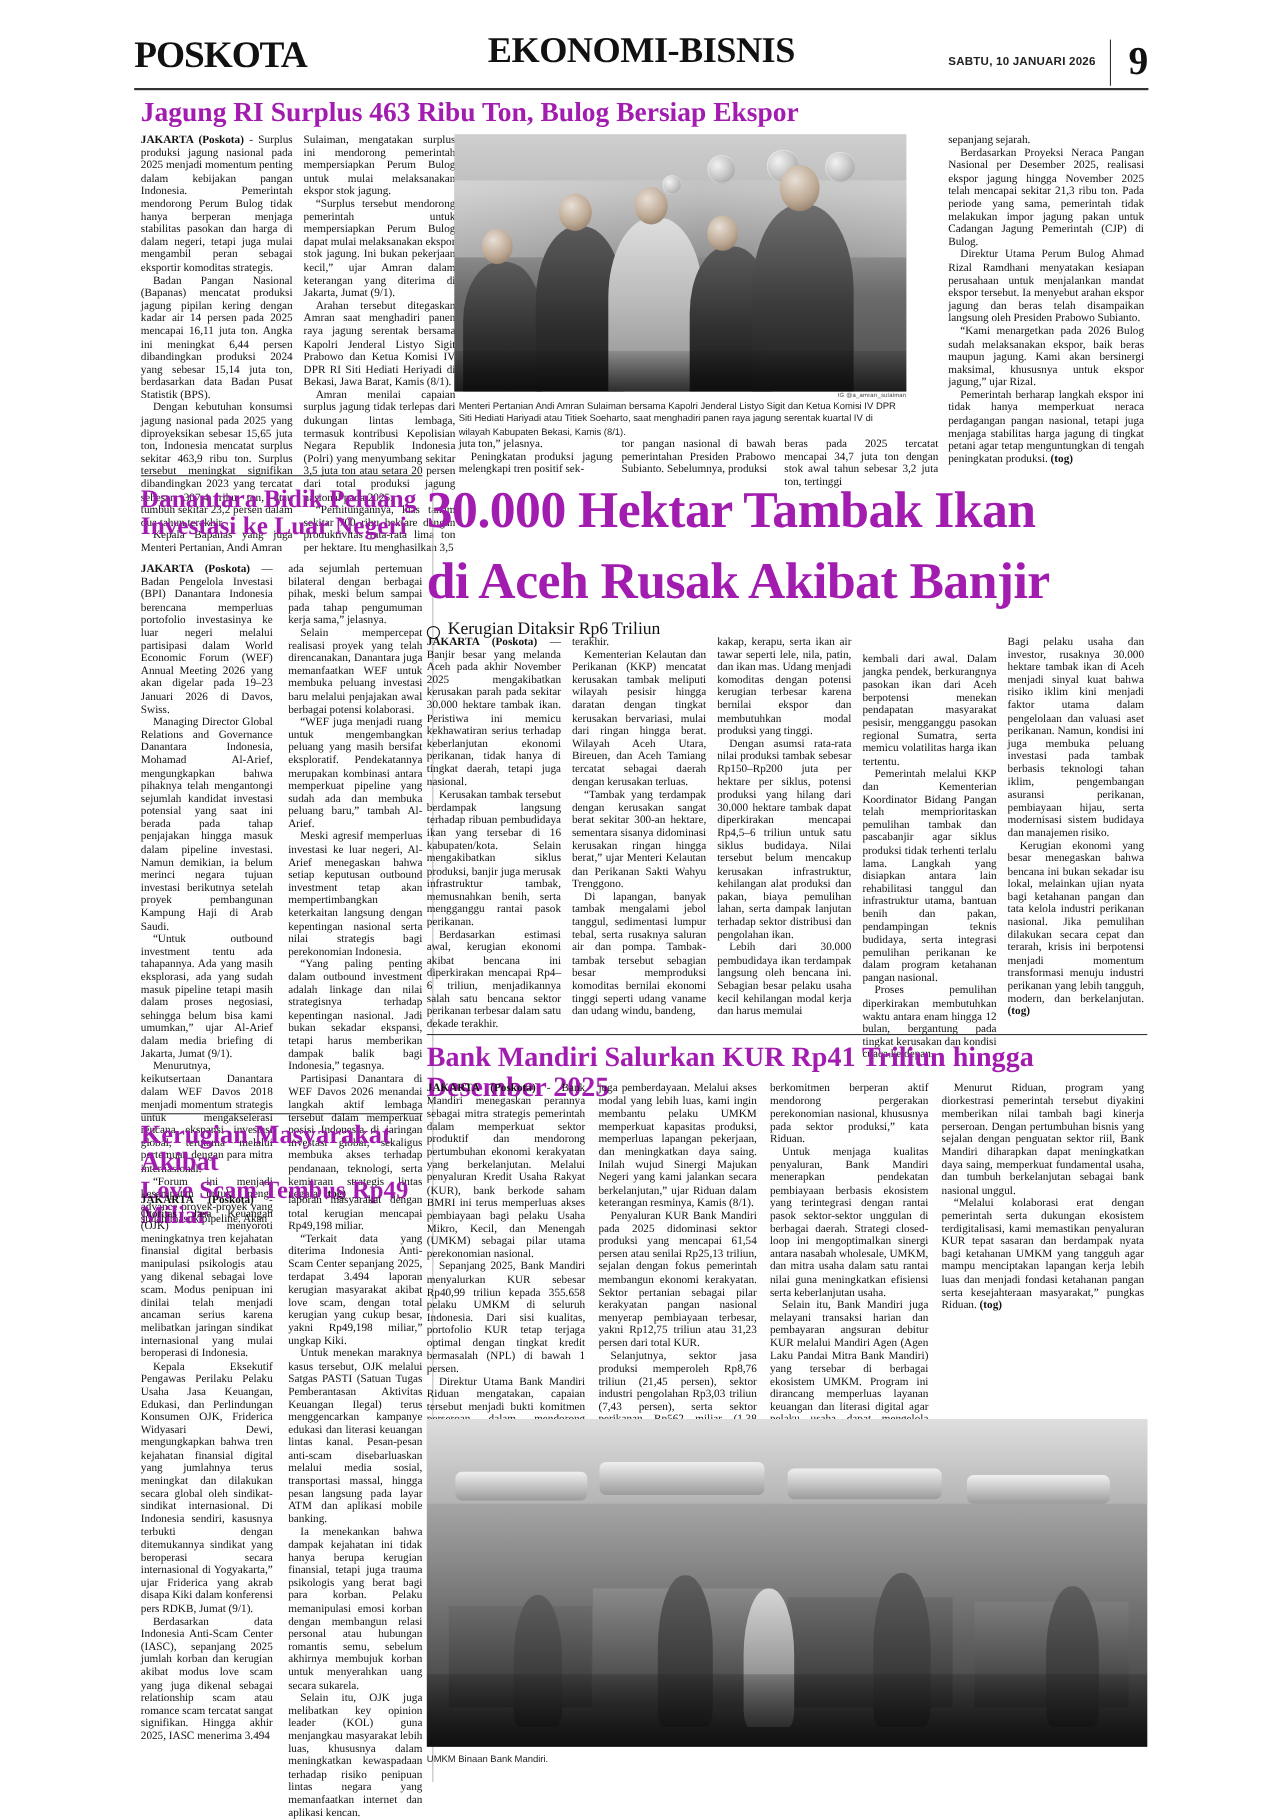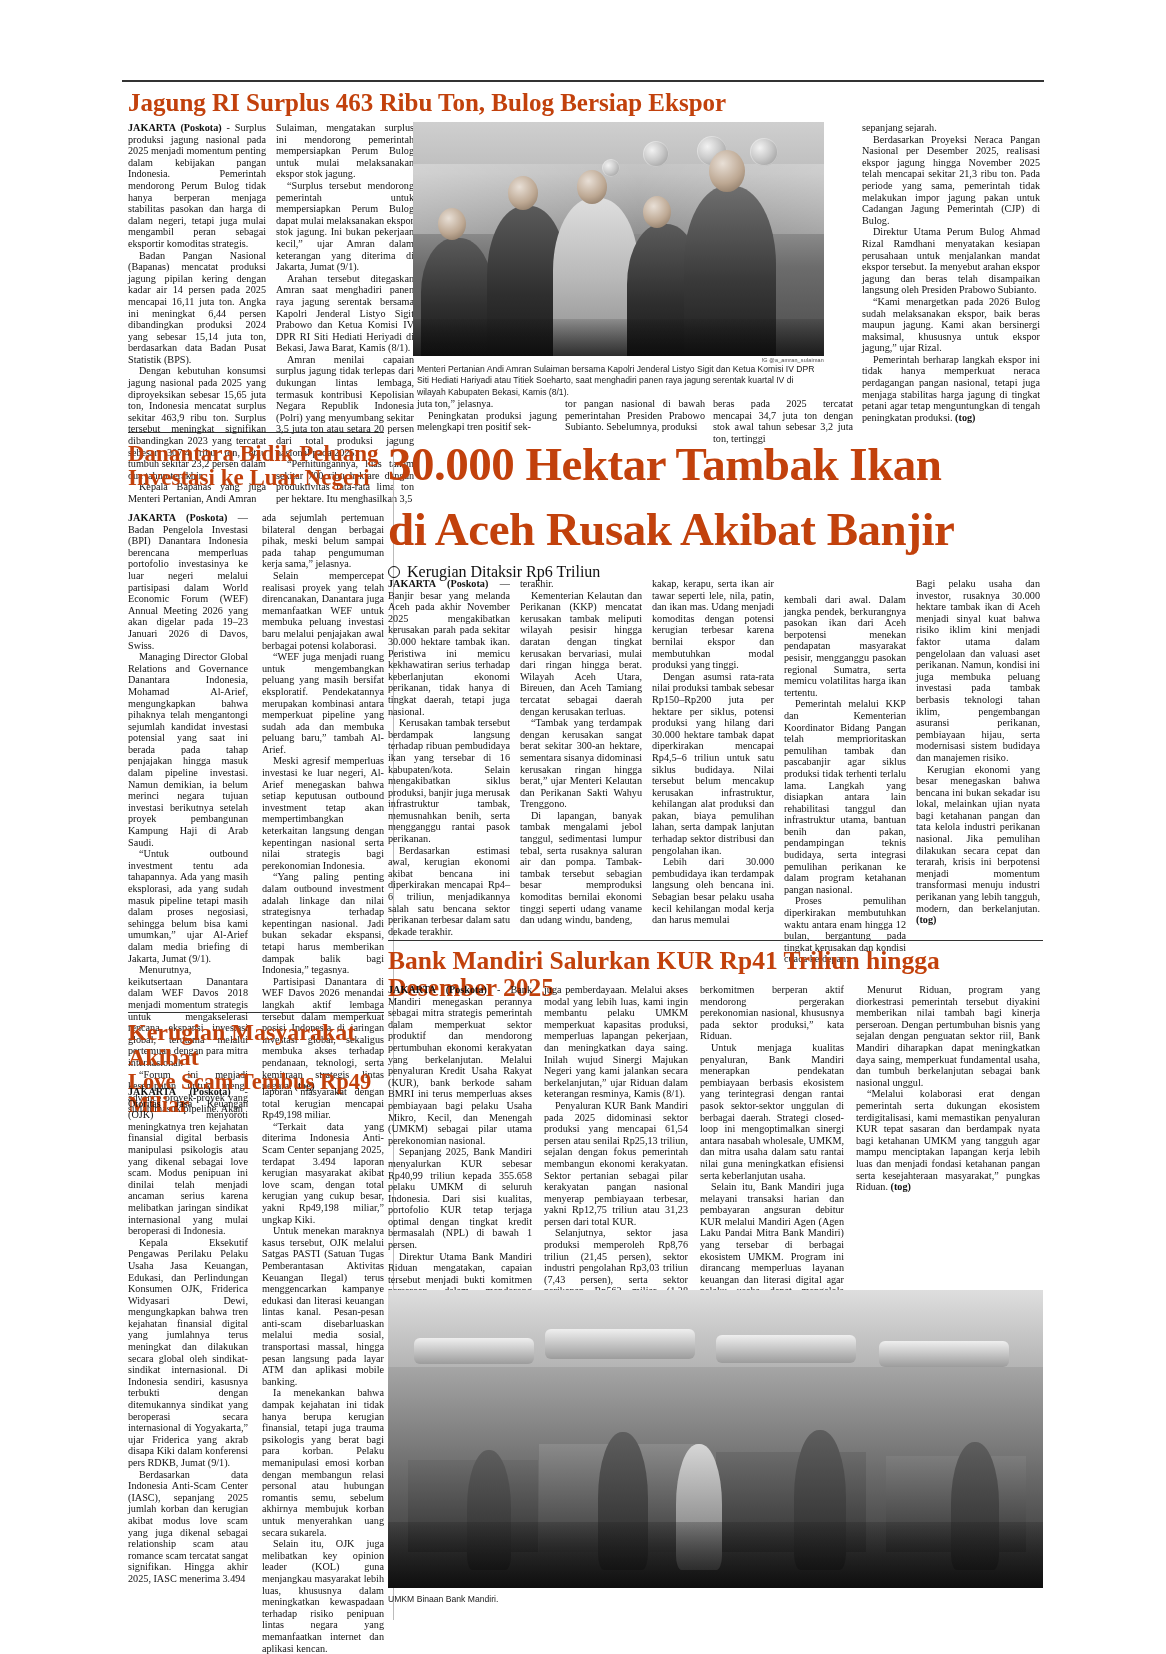--- a/index.html
+++ b/index.html
@@ -32,26 +32,26 @@
   .page-no{
     position:absolute;right:0px;top:6px;
     font-family:"Liberation Serif",serif;font-weight:700;font-size:36px;
   }
   .page-no-rule{position:absolute;right:34px;top:8px;width:1px;height:42px;background:#333;}
   .masthead-rule{position:absolute;left:122px;top:80px;width:922px;height:2px;background:#333;}
 
   
   .hl{
     font-family:"Liberation Serif",serif;
-    font-weight:700;color:#c2410c;
+    font-weight:700;color:#a21caf;
     line-height:1.04;
   }
   .kicker{
     font-family:"Liberation Serif",serif;font-size:16px;
-    display:flex;align-items:center;gap:7px;
+    display:flex;align-items:flex-end;gap:7px;
   }
   .kicker .bullet{
     display:inline-block;width:10px;height:10px;border:1.6px solid #111;border-radius:50%;
   }
   .body-text{
     font-family:"Liberation Serif",serif;
     font-size:10.2px;line-height:11.6px;
     text-align:justify;
     hyphens:auto;-webkit-hyphens:auto;
     text-justify:inter-word;
@@ -103,20 +103,27 @@
   #photo-umkm .sky{position:absolute;left:0;right:0;top:0;height:26%;
     background:linear-gradient(180deg,#dedede,#b4b4b4);}
 
   .hr-thin{background:#333;}
 </style>
 </head>
 <body>
 
 <div class="page">
 
+  <div class="masthead">
+    <div class="brand">POSKOTA</div>
+    <div class="section-title">EKONOMI-BISNIS</div>
+    <div class="dateblock">SABTU, 10 JANUARI 2026</div>
+    <div class="page-no-rule"></div>
+    <div class="page-no">9</div>
+  </div>
   <div class="masthead-rule"></div>
 
   <div style="position:absolute;left:128px;top:90px;width:912px;">
     <div class="hl" style="font-size:25px;">Jagung RI Surplus 463 Ribu Ton, Bulog Bersiap Ekspor</div>
   </div>
 
   <div class="body-text" style="position:absolute;left:128px;top:122px;width:138px;height:300px;">
       <p class="first"><b>JAKARTA (Poskota)</b> - Surplus produksi jagung nasional pada 2025 menjadi momentum penting dalam kebijakan pangan Indonesia. Pemerintah mendorong Perum Bulog tidak hanya berperan menjaga stabilitas pasokan dan harga di dalam negeri, tetapi juga mulai mengambil peran sebagai eksportir komoditas strategis.</p>
       <p>Badan Pangan Nasional (Bapanas) mencatat produksi jagung pipilan kering dengan kadar air 14 persen pada 2025 mencapai 16,11 juta ton. Angka ini meningkat 6,44 persen dibandingkan produksi 2024 yang sebesar 15,14 juta ton, berdasarkan data Badan Pusat Statistik (BPS).</p>
       <p>Dengan kebutuhan konsumsi jagung nasional pada 2025 yang diproyeksikan sebesar 15,65 juta ton, Indonesia mencatat surplus sekitar 463,9 ribu ton. Surplus tersebut meningkat signifikan dibandingkan 2023 yang tercatat sebesar 307,4 ribu ton, atau tumbuh sekitar 23,2 persen dalam dua tahun terakhir.</p>

